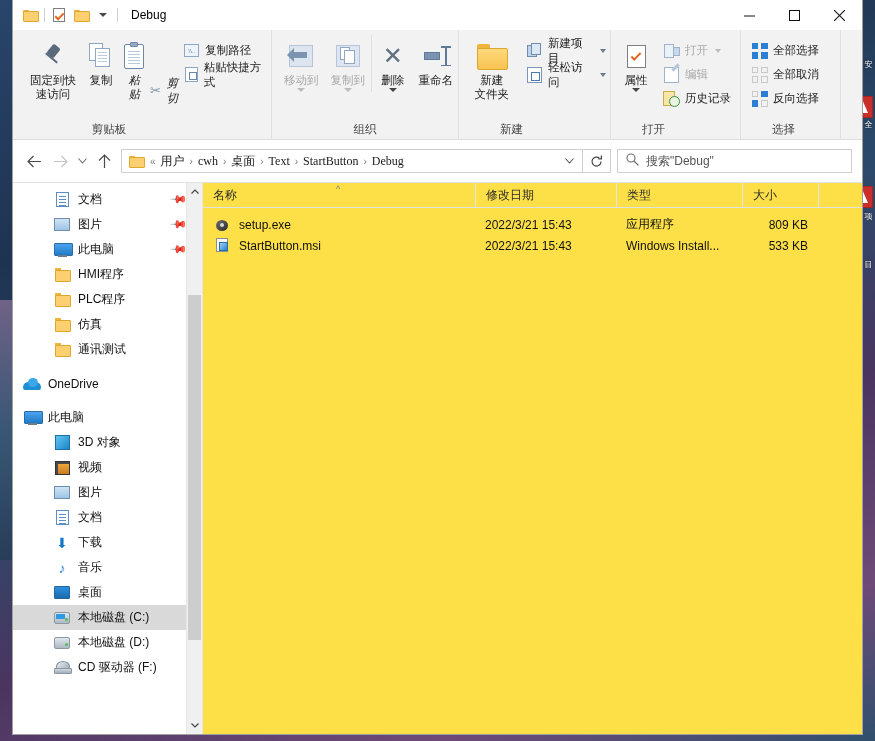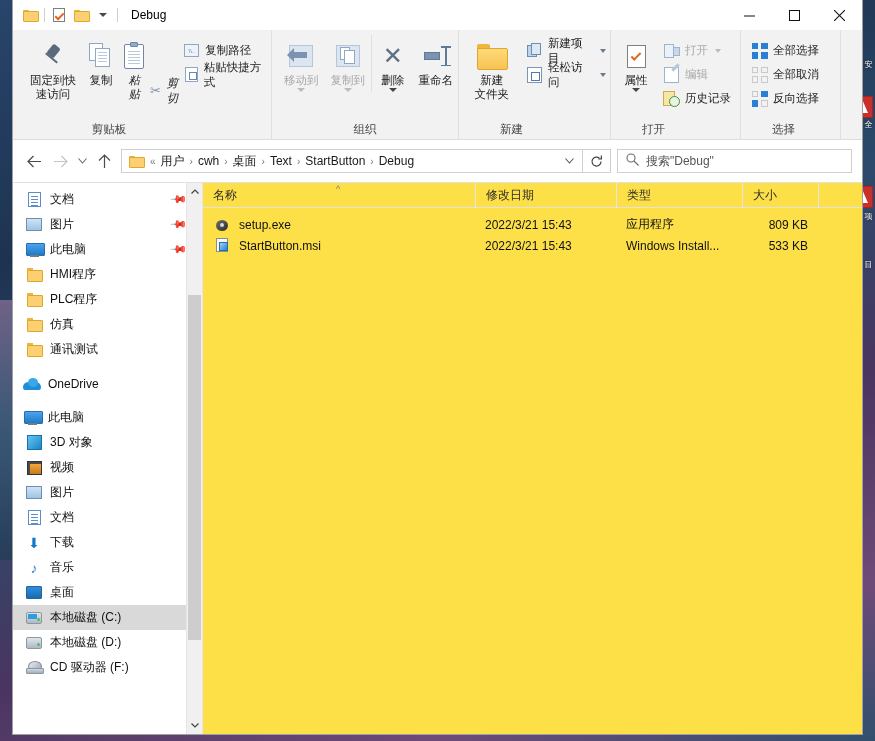--- a/index.html
+++ b/index.html
@@ -252,21 +252,21 @@
     color:#4a4a4a; font-size:15px;
   }
   .navbtn.dis{ color:#c4c4c4; }
   .navbtn.small{ width:18px; font-size:10px; }
   .addrbox{
     flex:1; height:24px; border:1px solid #cfcfcf; background:#fff;
     display:flex; align-items:center; padding:0 2px 0 5px; margin-left:4px;
     min-width:0;
   }
   .crumbs{ display:flex; align-items:center; flex:1; gap:0; overflow:hidden; }
-  .crumb{ font-size:12px; color:#1a1a1a; padding:0 4px; white-space:nowrap; }
+  .crumb{ font-size:12px; color:#1a1a1a; padding:0 4px; white-space:nowrap;font-family:Liberation Serif, serif; }
   .crumb-sep{ color:#777; font-size:10px; padding:0 1px; }
   .addr-caret{ width:22px; display:flex; align-items:center; justify-content:center; color:#555; }
   .refresh{
     width:28px; height:24px; border:1px solid #cfcfcf; border-left:none;
     display:flex; align-items:center; justify-content:center; color:#444; font-size:13px;
   }
   .searchbox{
     width:235px; height:24px; border:1px solid #cfcfcf; margin-left:6px;
     display:flex; align-items:center; gap:7px; padding:0 8px; color:#555; font-size:12px;
   }
@@ -279,21 +279,21 @@
   }
   .navlist{ padding-top:4px; }
   .navitem{
     height:25px; display:flex; align-items:center; gap:7px;
     padding-left:10px; font-size:12px; color:#111; position:relative;
   }
   .navitem.sel{ background:#d9d9d9; }
   .navitem .pin{ position:absolute; right:16px; color:#9a9a9a; font-size:11px; transform:rotate(45deg); }
   .navitem .ico{ width:18px; display:flex; align-items:center; justify-content:center; }
   .navitem.lvl1{ padding-left:10px; }
-  .navitem.lvl2{ padding-left:12px; }
+  .navitem.lvl2{ padding-left:40px; }
   .navitem.group{ margin-top:9px; }
   .fold-s{ position:relative; width:15px; height:13px; }
   .fold-s::before{ content:""; position:absolute; left:0; top:0; width:6px; height:2px; background:#f0b63c;}
   .fold-s::after{ content:""; position:absolute; left:0; top:1.5px; width:14px; height:10px;
     background:#fcd071; border:1px solid #dda62c; border-radius:0 1px 1px 1px;}
   .doc-s{ width:13px;height:15px;background:#fff;border:1px solid #5b8ec4;position:relative;}
   .doc-s::after{content:"";position:absolute;left:2px;top:3px;right:2px;height:1px;background:#5b8ec4;
     box-shadow:0 3px 0 0 #5b8ec4,0 6px 0 0 #5b8ec4,0 9px 0 0 #5b8ec4;}
   .pic-s{ width:16px;height:13px;background:linear-gradient(180deg,#cfe3f5,#9fc4e4);border:1px solid #6f8fae;}
   .pc-s{ width:17px;height:14px;position:relative;}

